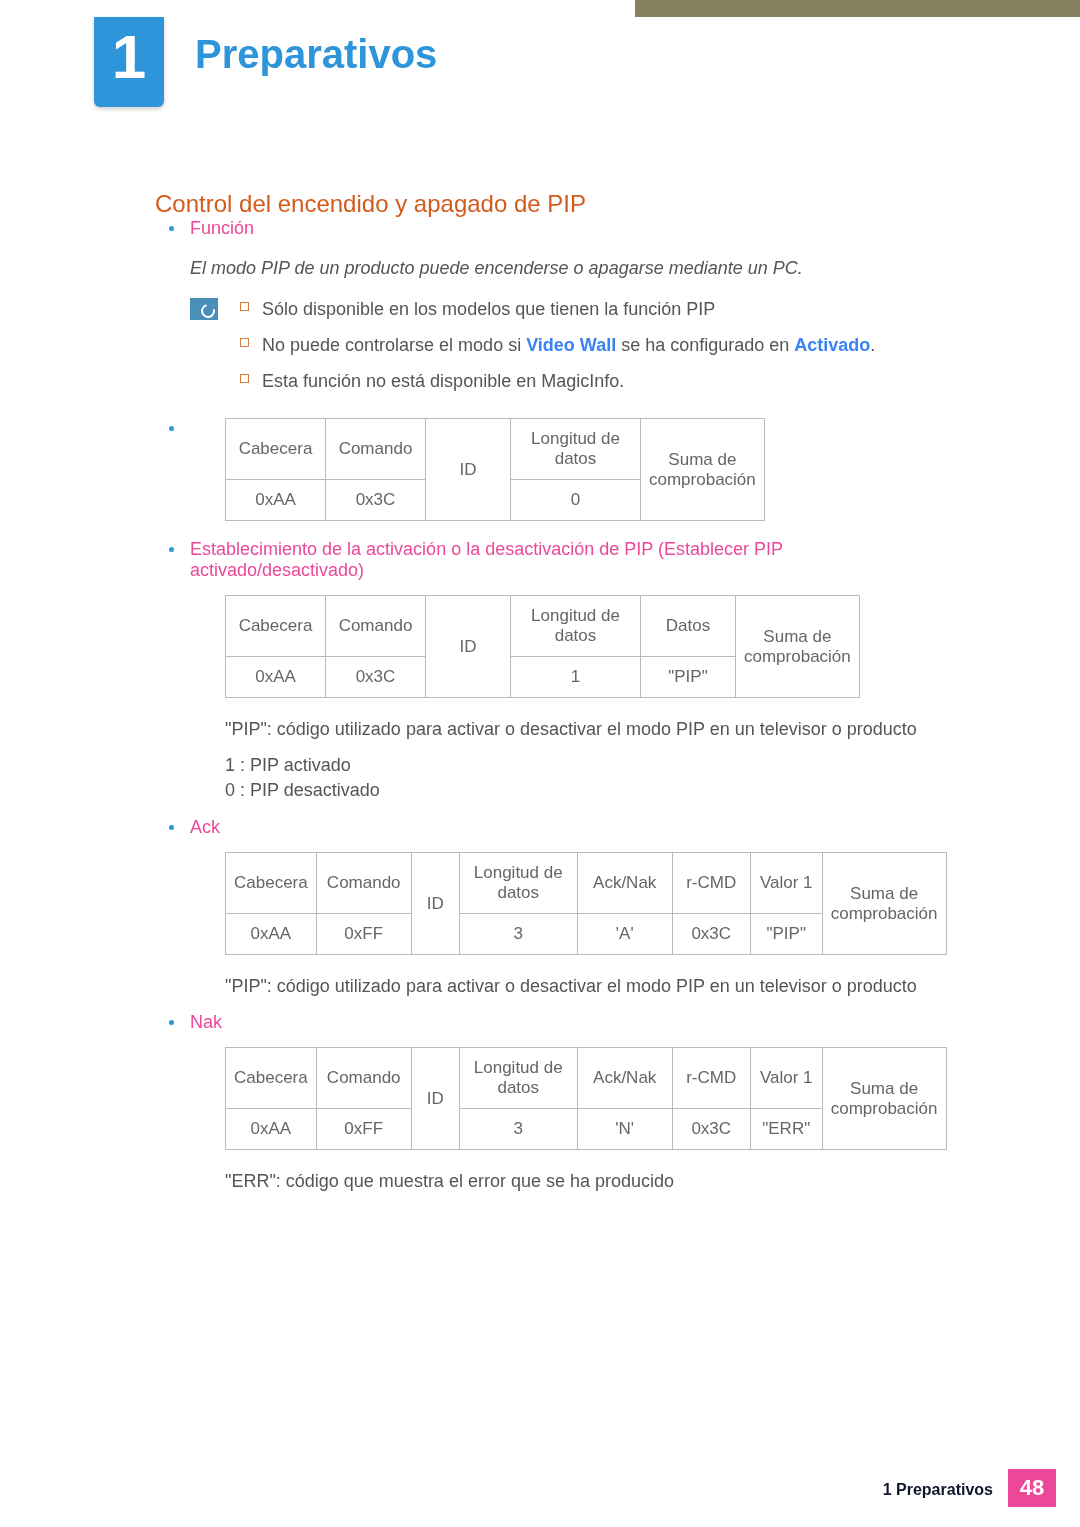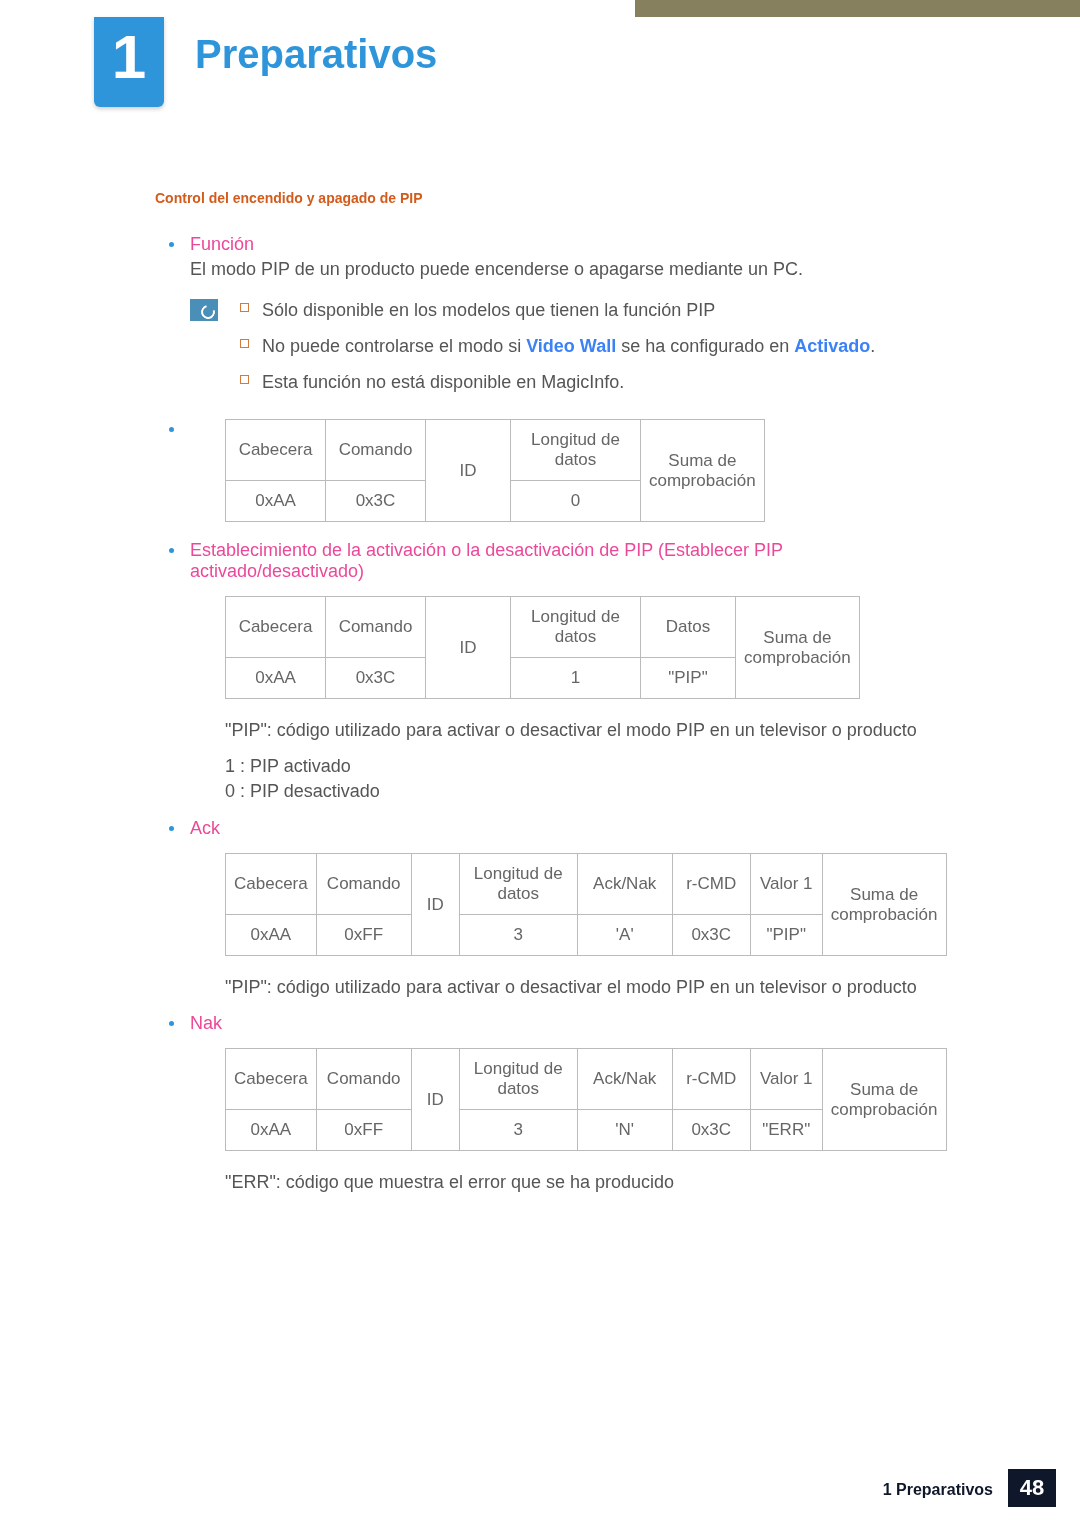--- a/index.html
+++ b/index.html
@@ -38,32 +38,31 @@
     font-size: 40px;
     font-weight: bold;
   }
   .content {
     position: absolute;
     left: 155px; top: 190px;
     width: 795px;
   }
   .section-h {
     color: #d35b1c;
-    font-size: 14px;
-    font-weight: bold;
-    margin-bottom: 28px;
+    font-size: 24px;
+    font-weight: normal;
   }
   ul.toplist { list-style: none; padding-left: 0; }
   ul.toplist > li { position: relative; padding-left: 35px; margin-bottom: 10px; }
   ul.toplist > li::before {
     content: ""; position: absolute; left: 14px; top: 8px;
     width: 5px; height: 5px; border-radius: 50%; background: #2f95db;
   }
   .li-label { color: #ec4899; }
-  .li-body { margin-top: 1px; line-height: 1.5; }
+  .li-body { margin-top: 16px; line-height: 1.5; font-style: italic; }
   .note-row { display: flex; margin: 14px 0 14px 0; padding-left: 35px; }
   .note-icon {
     width: 28px; height: 22px; background: #4a8fb8;
     position: relative; flex: 0 0 28px; margin-right: 18px; margin-top:2px;
   }
   .note-icon::after {
     content: ""; position: absolute; right: 3px; bottom: 2px;
     width: 10px; height: 10px; border: 2px solid #fff; border-radius: 50%;
     border-top-color: transparent; transform: rotate(30deg);
   }
@@ -110,21 +109,21 @@
   .para { margin: 6px 0 12px 35px; line-height:1.5; }
   .para-tight { margin: 4px 0 4px 35px; }
 
   .footer {
     position: absolute;
     bottom: 20px; left: 0; width: 1080px;
     text-align: right; padding-right: 24px;
   }
   .footer-label { color: #0f172a; font-size: 16px; font-weight: bold; margin-right: 10px; }
   .footer-page {
-    display: inline-block; background: #0f172a; color: #fff;
+    display: inline-block; background: #ec4899; color: #fff;
     width: 48px; height: 38px; line-height: 38px; text-align: center;
     font-size: 22px; font-weight: bold;
   }
 </style>
 </head>
 <body>
 
 <div class="top-bar"></div>
 <div class="chapter-badge">1</div>
 <div class="chapter-title">Preparativos</div>

